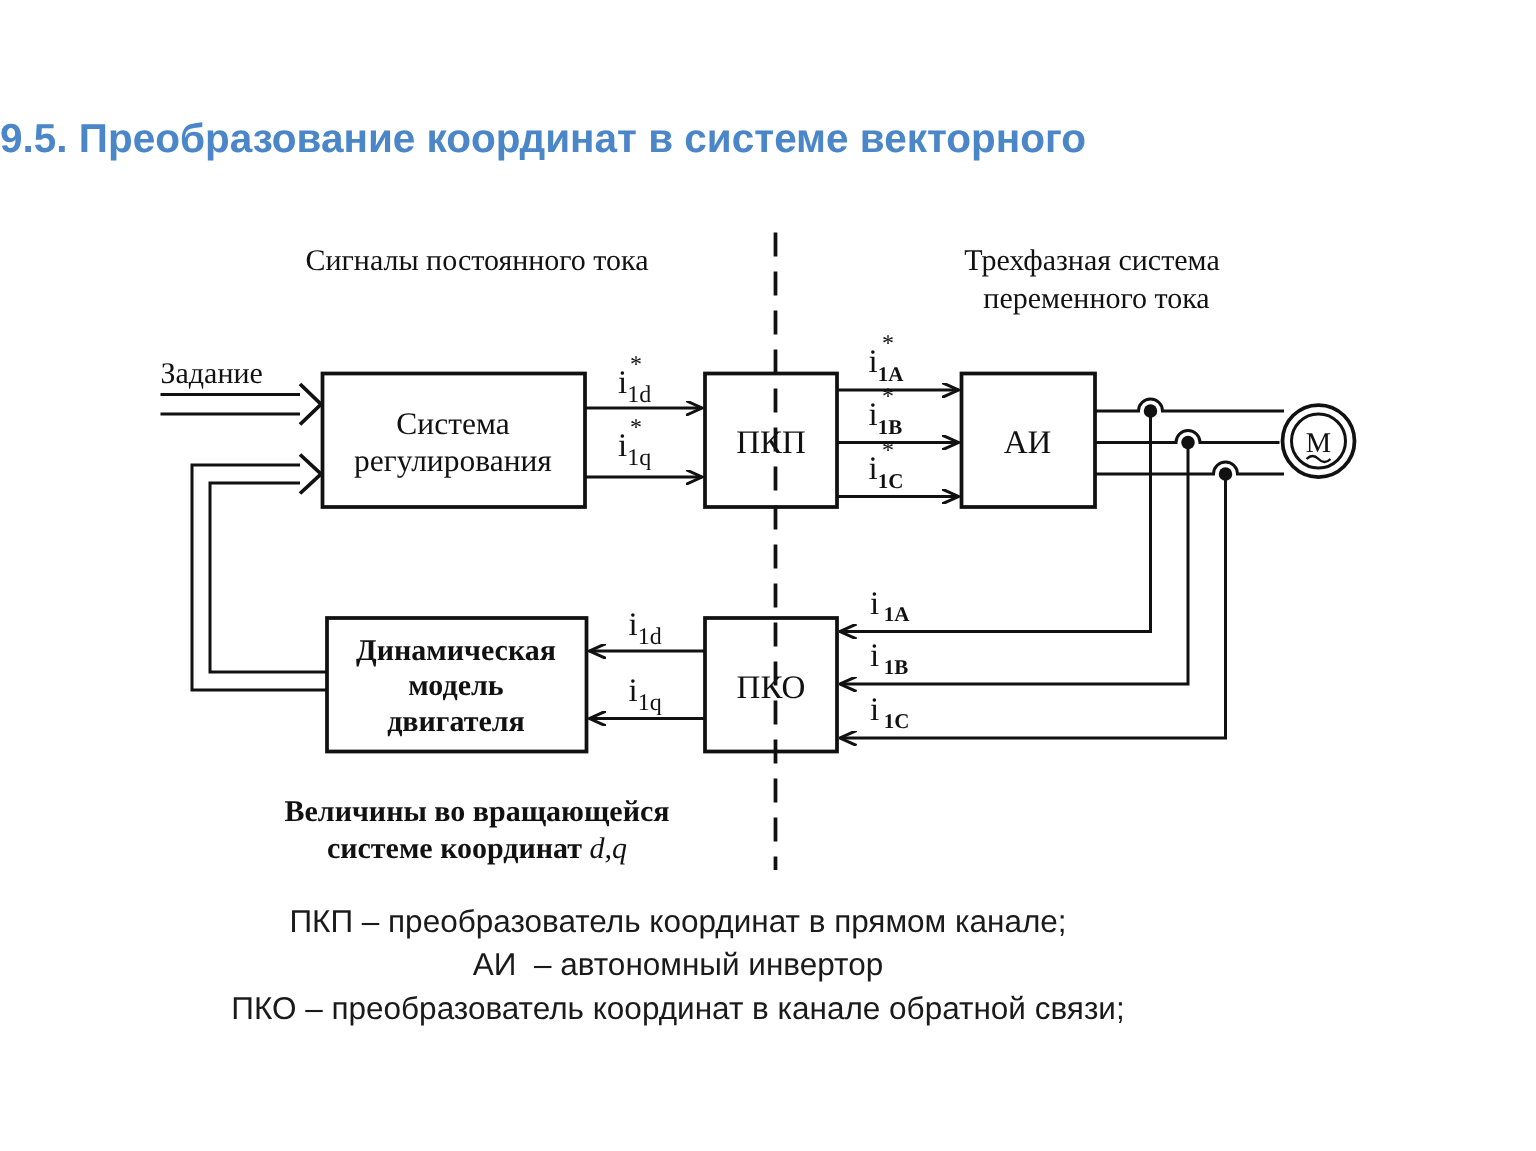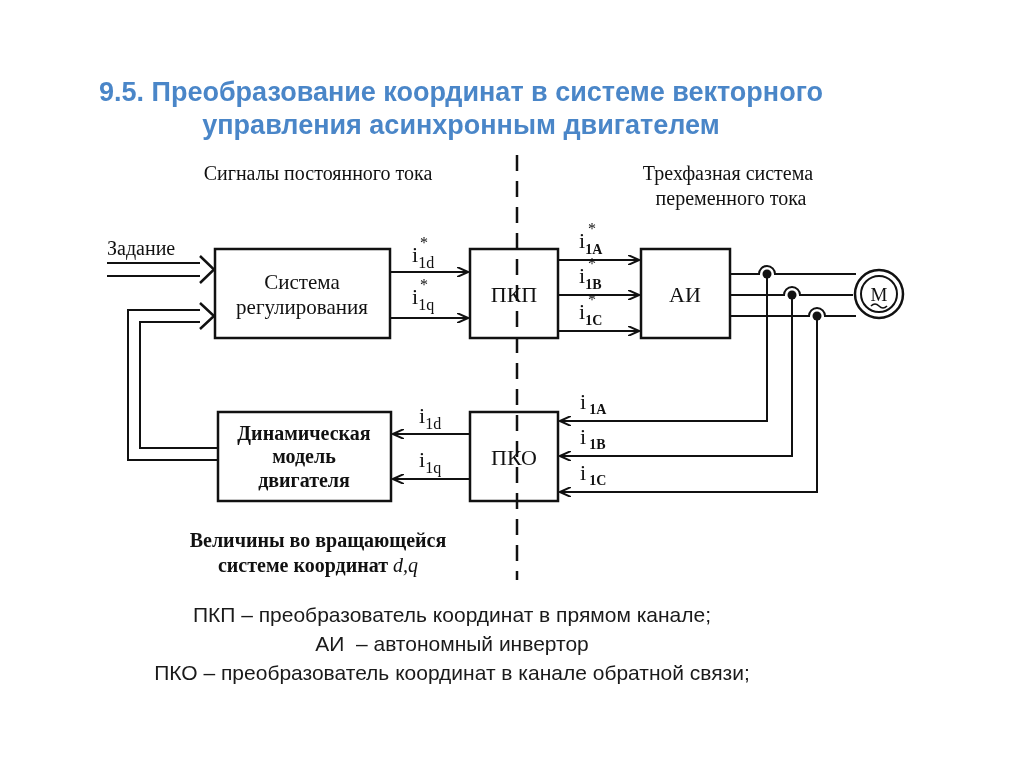--- a/index.html
+++ b/index.html
@@ -1,35 +1,34 @@
 <!DOCTYPE html>
 <html><head>
 <meta charset="utf-8">
 <style>
   html, body { margin: 0; padding: 0; background: #ffffff; }
   body { width: 1024px; height: 767px; position: relative; overflow: hidden; }
   .title {
-    position: absolute; left: 0; top: 76px; width: 922px; text-align: center;
+    position: absolute; left: 0; top: 76px; width: 922px; text-align: left;
     font-family: "Liberation Sans", sans-serif; font-weight: bold;
     font-size: 27px; line-height: 33px; color: #4a86c8;
   }
   svg { position: absolute; left: 0; top: 0; }
   .serif { font-family: "Liberation Serif", serif; }
   .caption {
     position: absolute; left: 0; width: 904px; text-align: center;
     font-family: "Liberation Sans", sans-serif; font-size: 21px; color: #1a1a1a;
     line-height: 29px;
   }
 </style>
 </head>
 <body>
 
 <div class="title">
   <div>9.5. Преобразование координат в системе векторного</div>
-  <div>управления асинхронным двигателем</div>
 </div>
 
 <svg width="1024" height="767" viewBox="0 0 1024 767">
   <defs>
     <marker id="arr" markerWidth="12" markerHeight="10" refX="11" refY="5" orient="auto" markerUnits="userSpaceOnUse">
       <path d="M0,0 L11,5 L0,10" fill="none" stroke="#111" stroke-width="2"></path>
     </marker>
   </defs>
 
   <g stroke="#111" fill="none" stroke-width="2.5">

